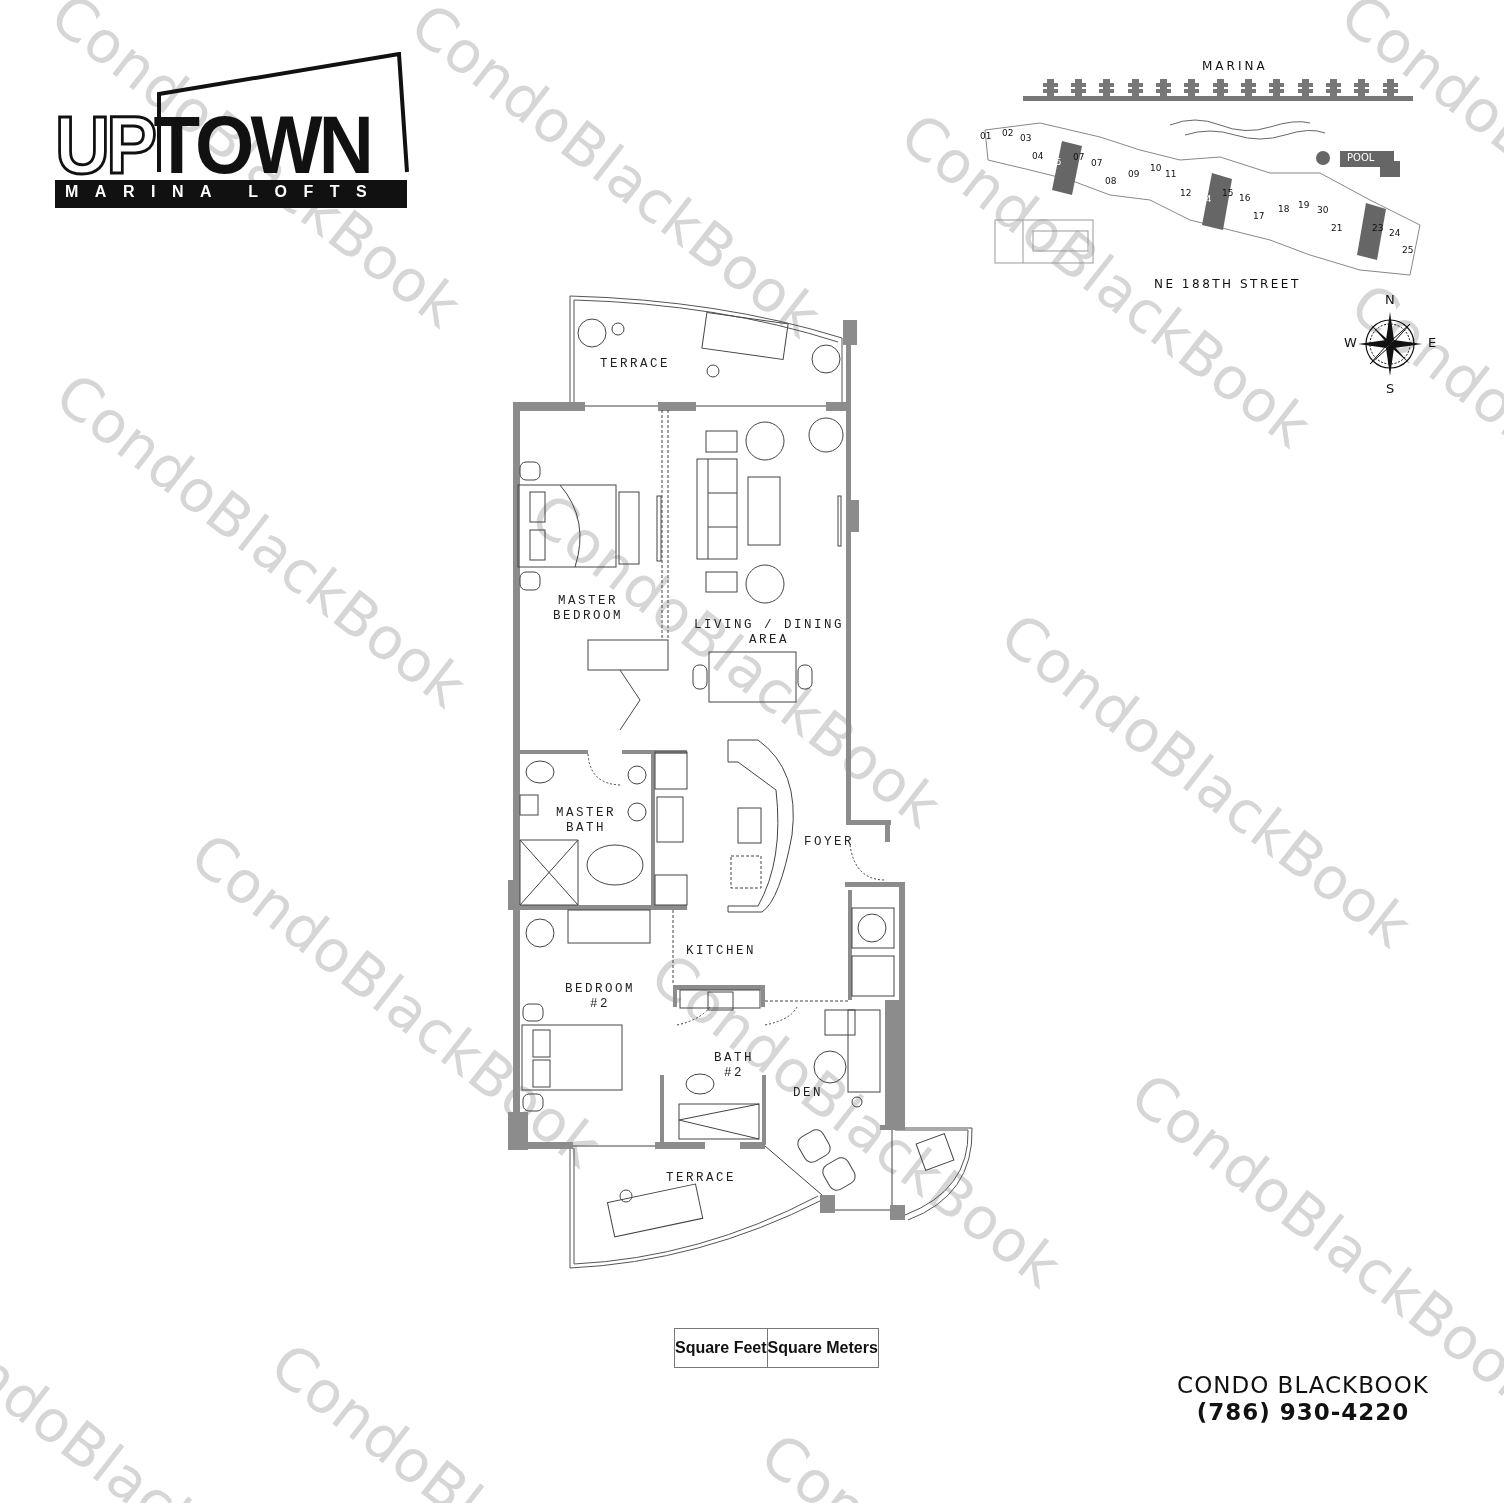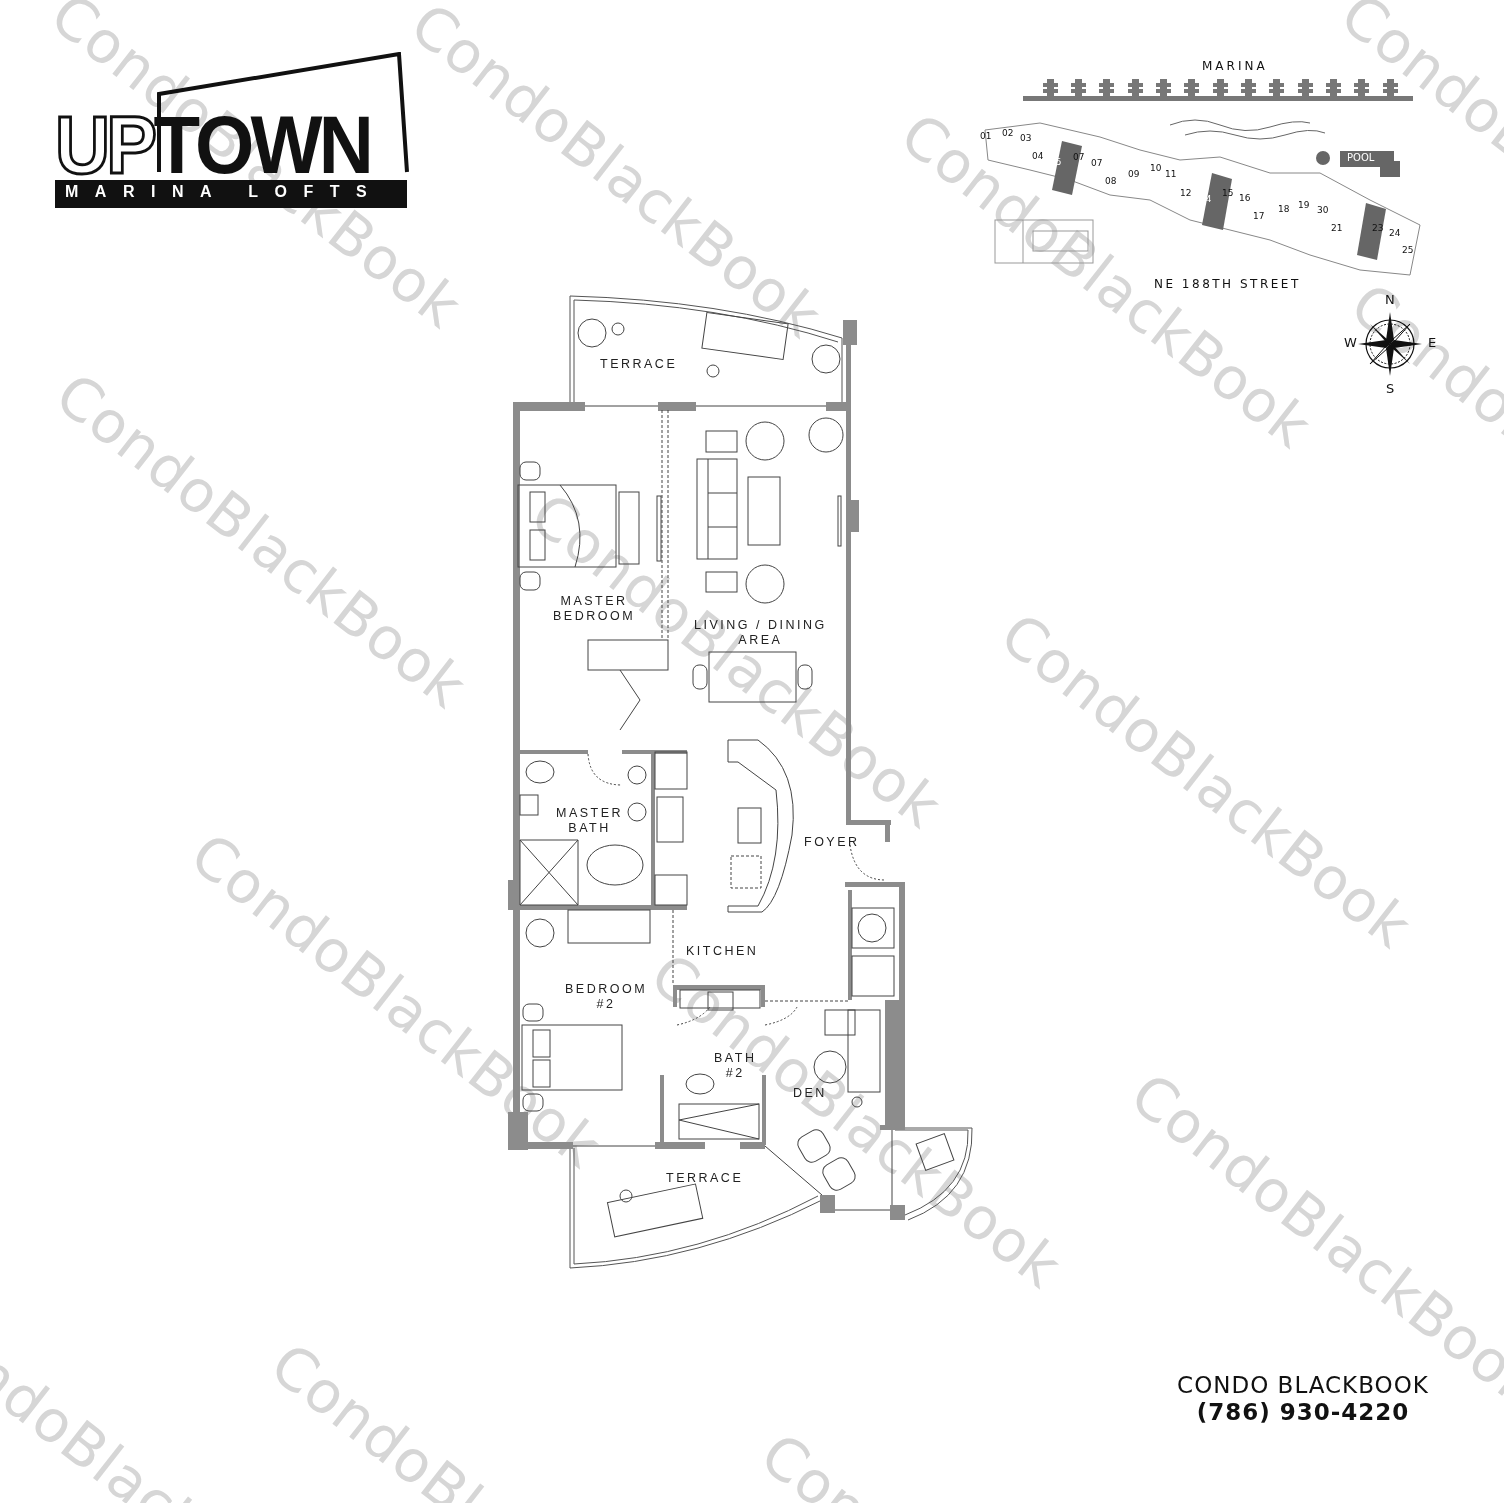--- a/index.html
+++ b/index.html
@@ -1,20 +1,20 @@
 <!DOCTYPE html>
 <html><head>
 <meta charset="utf-8">
 <style>
   html,body{margin:0;padding:0;background:#fff;}
   body{width:1504px;height:1503px;position:relative;overflow:hidden;font-family:"Liberation Sans",sans-serif;color:#111;}
   .abs{position:absolute;}
   svg{position:absolute;left:0;top:0;}
   .wm{position:absolute;font-family:"DejaVu Sans",sans-serif;font-size:58px;color:#d6d6d6;transform:rotate(38deg);transform-origin:left top;white-space:nowrap;letter-spacing:1px;pointer-events:none;}
-  .room{position:absolute;font-family:Liberation Sans, sans-serif;font-size:12.5px;letter-spacing:2.5px;text-align:center;color:#222;line-height:15px;white-space:pre;}
+  .room{position:absolute;font-family:Liberation Mono, monospace;font-size:12.5px;letter-spacing:2.5px;text-align:center;color:#222;line-height:15px;white-space:pre;}
   table.spec{position:absolute;left:40px;top:1328px;border-collapse:collapse;font-family:"Liberation Sans",sans-serif;font-size:18px;color:#111;}
   table.spec td{border:1.5px solid #777;text-align:center;height:38px;padding:0;}
   table.spec td.blank{border:none;}
   table.spec .h{font-weight:bold;font-size:16px;}
   .brand{position:absolute;left:1138px;top:1372px;font-family:"DejaVu Sans",sans-serif;font-size:23px;letter-spacing:1px;text-align:center;width:330px;line-height:27px;}
   .brand b{font-weight:normal;}
   .sp{font-family:"DejaVu Sans",sans-serif;}
 </style>
 </head>
 <body>
@@ -321,19 +321,27 @@
   <div class="room" style="left:565px;top:982px;">BEDROOM
 #2</div>
   <div class="room" style="left:714px;top:1051px;">BATH
 #2</div>
   <div class="room" style="left:793px;top:1086px;">DEN</div>
   <div class="room" style="left:666px;top:1171px;">TERRACE</div>
 </div>
 
 <table class="spec">
   <tbody>
+      <tr>
+    <td class="blank" style="width:122px;"></td>
+    <td class="blank" style="width:235px;"></td>
+    <td class="blank" style="width:105px;"></td>
+    <td class="blank" style="width:172px;"></td>
+    <td class="h" colspan="2">Square Feet</td>
+    <td class="h" colspan="2">Square Meters</td>
+  </tr>
 </tbody>
   </table>
 
 <div class="brand">
   <div><span>CONDO</span> <b>BLACKBOOK</b></div>
   <div style="font-weight:bold;">(786) 930-4220</div>
 </div>
 
 </body></html>

